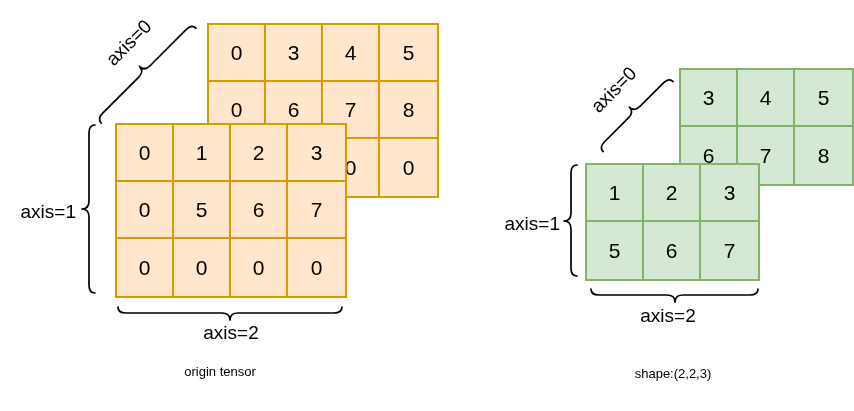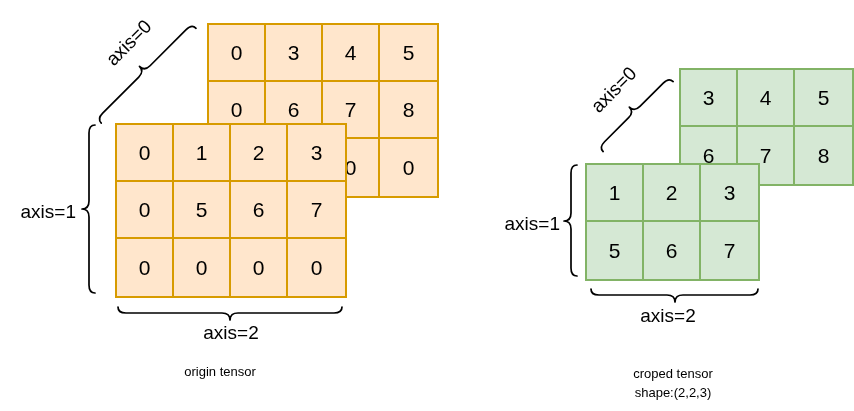--- a/index.html
+++ b/index.html
@@ -145,18 +145,17 @@
     <svg class="brace" style="left:560px; top:163px;" width="18" height="115" viewBox="0 0 18 115">
       <path d="M17 2 C13 2 11 4 11 10 L11 50 C11 55 9 58 4 58 C9 58 11 61 11 66 L11 105 C11 111 13 113 17 113"></path>
     </svg>
 
     <svg class="brace" style="left:589px; top:288px;" width="171" height="18" viewBox="0 0 171 18">
       <path d="M2 1 C2 5 4 7 10 7 L78 7 C83 7 86 9 86 14 C86 9 89 7 94 7 L161 7 C167 7 169 5 169 1"></path>
     </svg>
     <div class="axis-label" style="left:618px; top:306px; width:100px; text-align:center;">axis=2</div>
 
     <div class="caption" style="left:573px; top:364px;">
-      <div>croped tensor</div>
       <div>shape:(2,2,3)</div>
     </div>
   </div>
 
 </div>
 
 </body></html>

